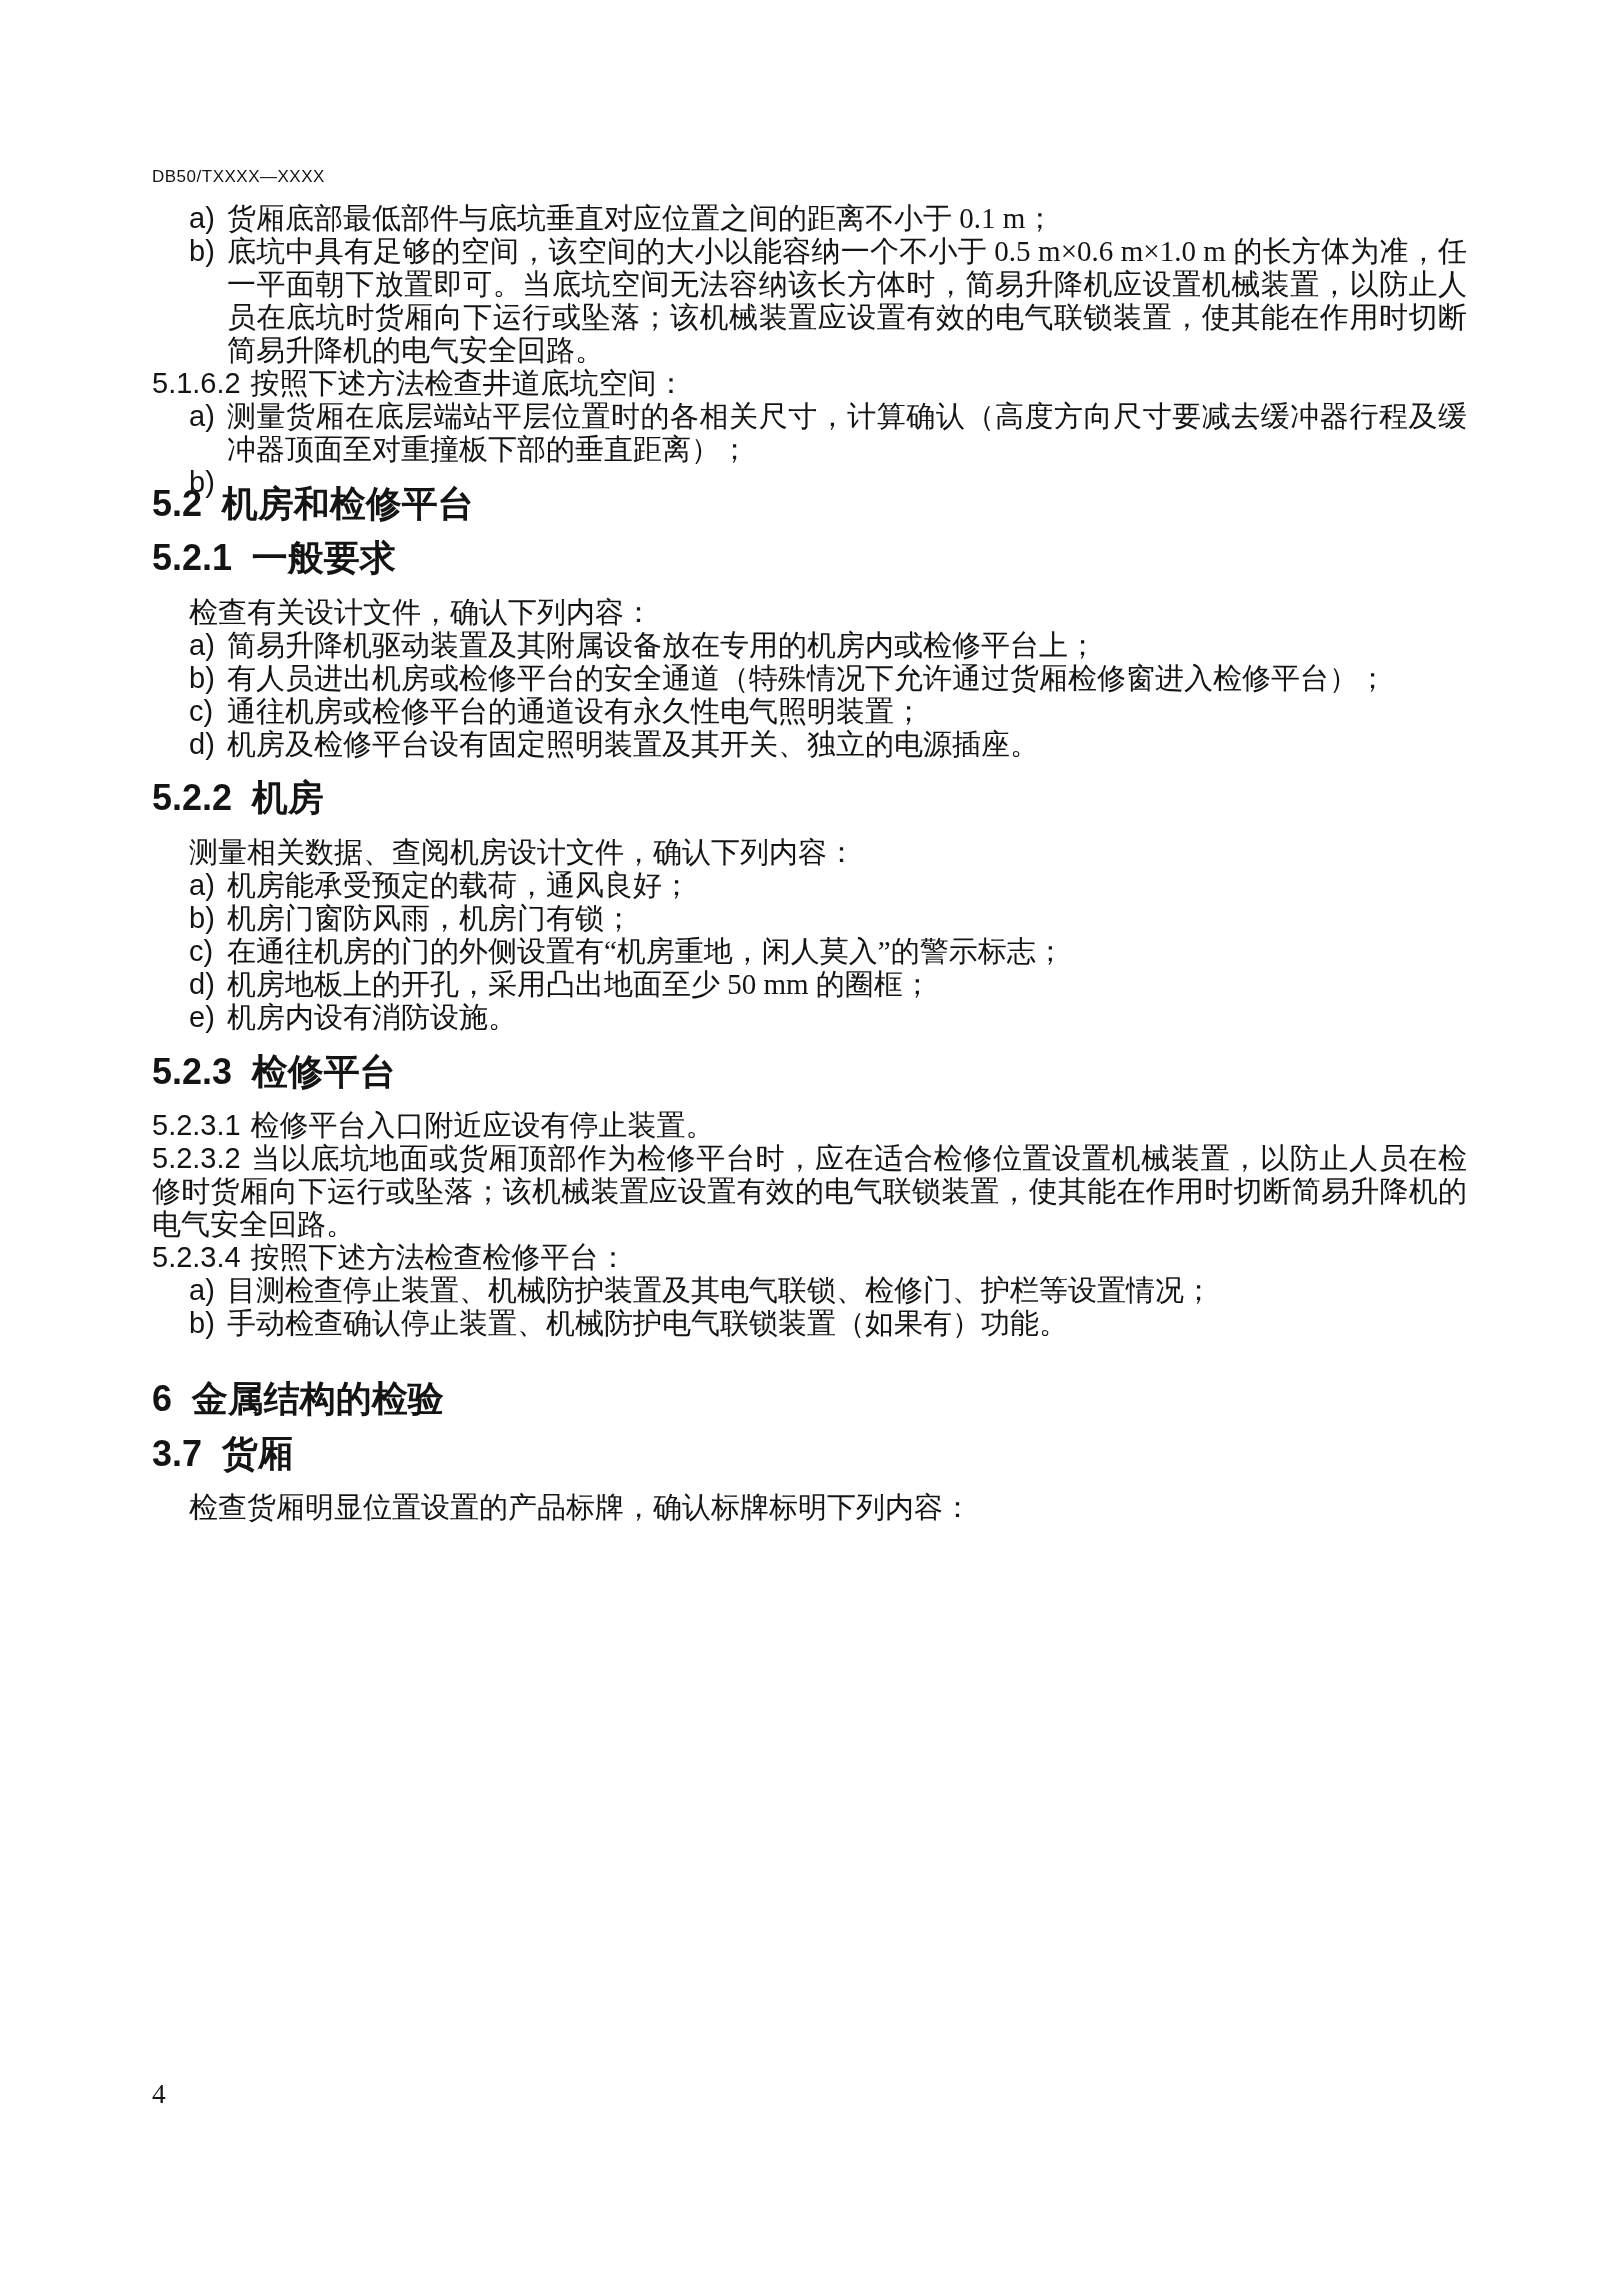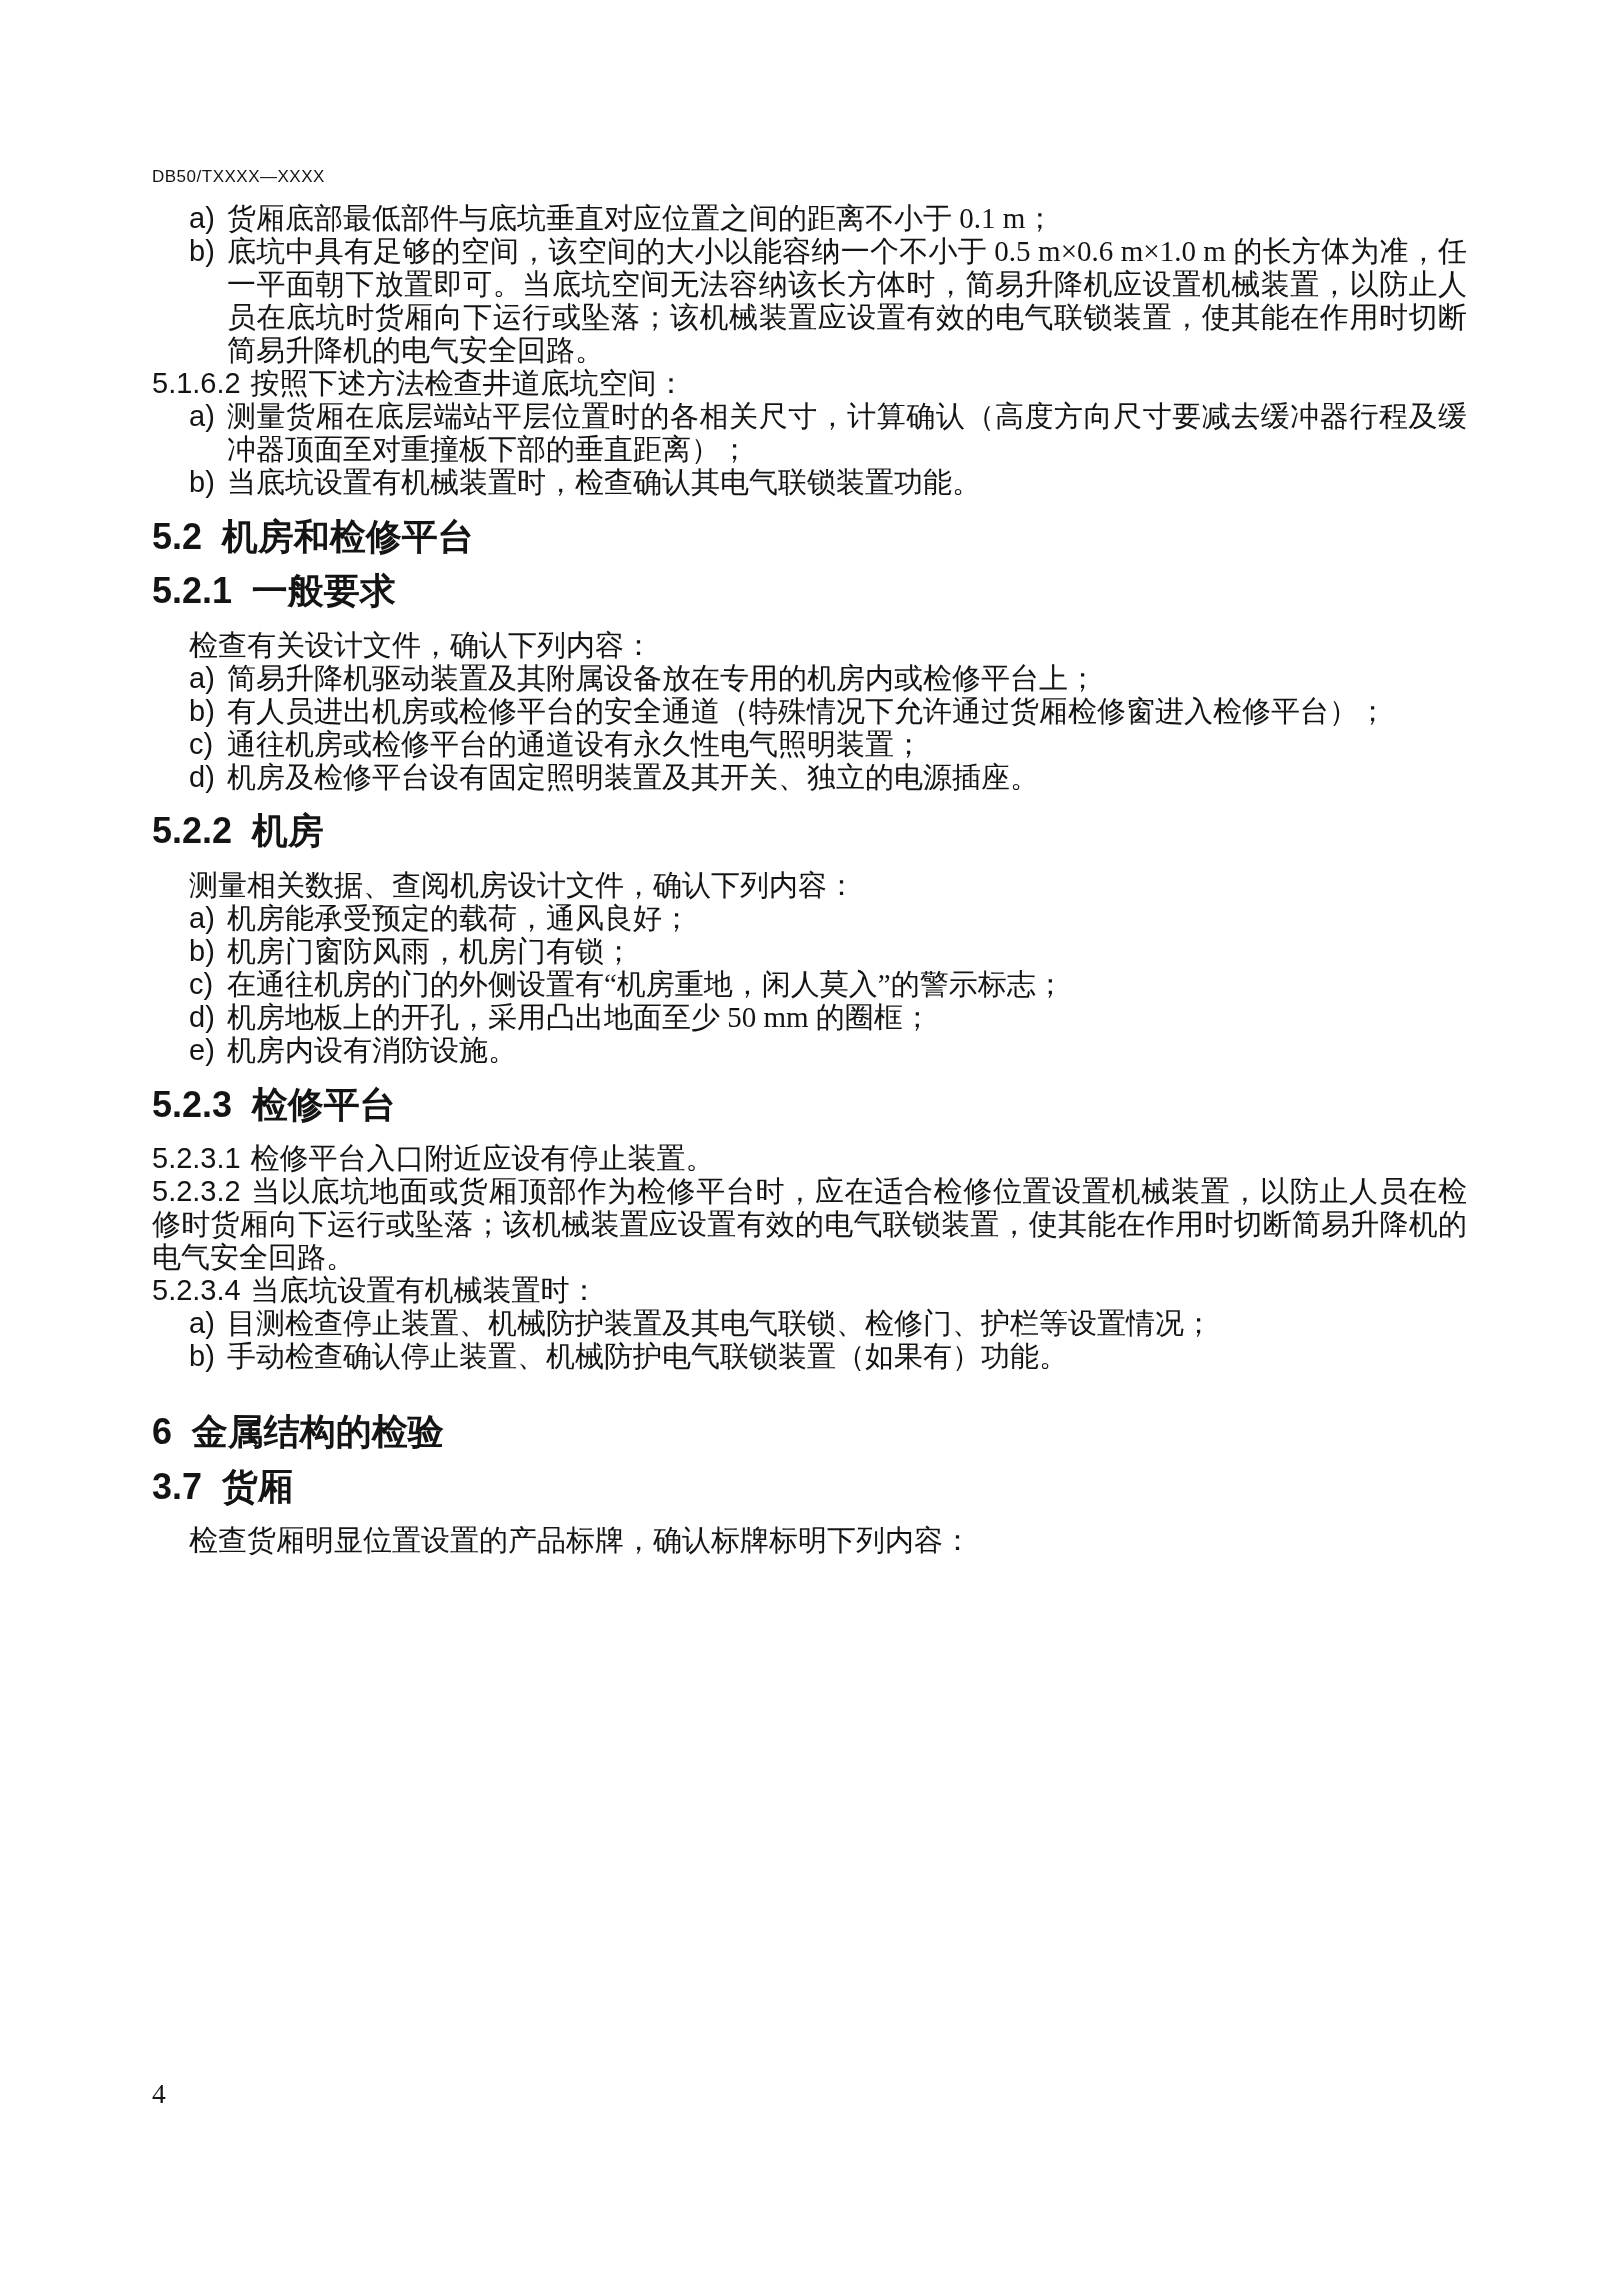--- a/index.html
+++ b/index.html
@@ -74,39 +74,39 @@
 <body>
 
 <div class="page">
   <div class="doc-number">DB50/TXXXX—XXXX</div>
 
   <div class="content">
       <p class="item"><span class="marker">a)</span><span class="txt">货厢底部最低部件与底坑垂直对应位置之间的距离不小于 0.1 m；</span></p>
       <p class="item"><span class="marker">b)</span><span class="txt">底坑中具有足够的空间，该空间的大小以能容纳一个不小于 0.5 m×0.6 m×1.0 m 的长方体为准，任一平面朝下放置即可。当底坑空间无法容纳该长方体时，简易升降机应设置机械装置，以防止人员在底坑时货厢向下运行或坠落；该机械装置应设置有效的电气联锁装置，使其能在作用时切断简易升降机的电气安全回路。</span></p>
       <p class="clause"><span class="num">5.1.6.2</span><span class="txt">按照下述方法检查井道底坑空间：</span></p>
       <p class="item"><span class="marker">a)</span><span class="txt">测量货厢在底层端站平层位置时的各相关尺寸，计算确认（高度方向尺寸要减去缓冲器行程及缓冲器顶面至对重撞板下部的垂直距离）；</span></p>
-      <p class="item"><span class="marker">b)</span><span class="txt">当底坑设置有机械装置时，检查确认其电气联锁装置功能。</span></p>
+      <p class="item"><span class="marker">b)</span></p>
       <h2 class="heading level-2"><span class="num">5.2</span><span class="title">机房和检修平台</span></h2>
       <h2 class="heading level-3"><span class="num">5.2.1</span><span class="title">一般要求</span></h2>
       <p class="para">检查有关设计文件，确认下列内容：</p>
       <p class="item"><span class="marker">a)</span><span class="txt">简易升降机驱动装置及其附属设备放在专用的机房内或检修平台上；</span></p>
       <p class="item"><span class="marker">b)</span><span class="txt">有人员进出机房或检修平台的安全通道（特殊情况下允许通过货厢检修窗进入检修平台）；</span></p>
       <p class="item"><span class="marker">c)</span><span class="txt">通往机房或检修平台的通道设有永久性电气照明装置；</span></p>
       <p class="item"><span class="marker">d)</span><span class="txt">机房及检修平台设有固定照明装置及其开关、独立的电源插座。</span></p>
       <h2 class="heading level-3"><span class="num">5.2.2</span><span class="title">机房</span></h2>
       <p class="para">测量相关数据、查阅机房设计文件，确认下列内容：</p>
       <p class="item"><span class="marker">a)</span><span class="txt">机房能承受预定的载荷，通风良好；</span></p>
       <p class="item"><span class="marker">b)</span><span class="txt">机房门窗防风雨，机房门有锁；</span></p>
       <p class="item"><span class="marker">c)</span><span class="txt">在通往机房的门的外侧设置有“机房重地，闲人莫入”的警示标志；</span></p>
       <p class="item"><span class="marker">d)</span><span class="txt">机房地板上的开孔，采用凸出地面至少 50 mm 的圈框；</span></p>
       <p class="item"><span class="marker">e)</span><span class="txt">机房内设有消防设施。</span></p>
       <h2 class="heading level-3"><span class="num">5.2.3</span><span class="title">检修平台</span></h2>
       <p class="clause"><span class="num">5.2.3.1</span><span class="txt">检修平台入口附近应设有停止装置。</span></p>
       <p class="clause"><span class="num">5.2.3.2</span><span class="txt">当以底坑地面或货厢顶部作为检修平台时，应在适合检修位置设置机械装置，以防止人员在检修时货厢向下运行或坠落；该机械装置应设置有效的电气联锁装置，使其能在作用时切断简易升降机的电气安全回路。</span></p>
-      <p class="clause"><span class="num">5.2.3.4</span><span class="txt">当底坑设置有机械装置时：</span></p>
+      <p class="clause"><span class="num">5.2.3.4</span><span class="txt">按照下述方法检查检修平台：</span></p>
       <p class="item"><span class="marker">a)</span><span class="txt">目测检查停止装置、机械防护装置及其电气联锁、检修门、护栏等设置情况；</span></p>
       <p class="item"><span class="marker">b)</span><span class="txt">手动检查确认停止装置、机械防护电气联锁装置（如果有）功能。</span></p>
       <h2 class="heading level-1"><span class="num">6</span><span class="title">金属结构的检验</span></h2>
       <h2 class="heading level-2"><span class="num">3.7</span><span class="title">货厢</span></h2>
       <p class="para">检查货厢明显位置设置的产品标牌，确认标牌标明下列内容：</p>
     </div>
 
   <div class="page-number">4</div>
 </div>
 

